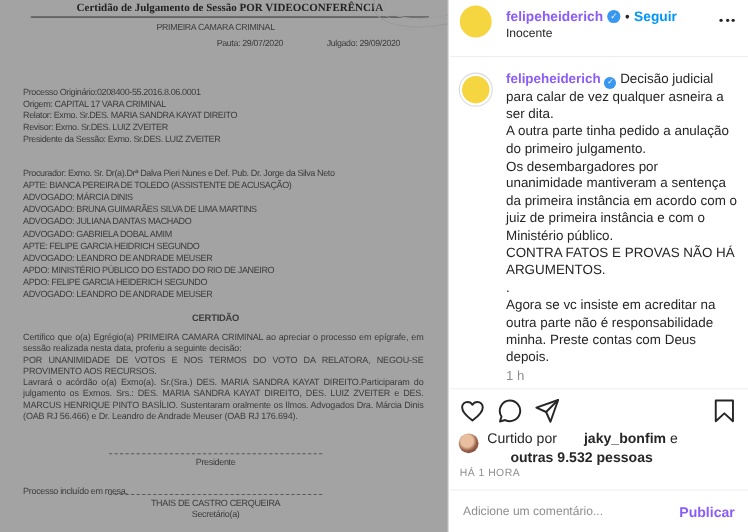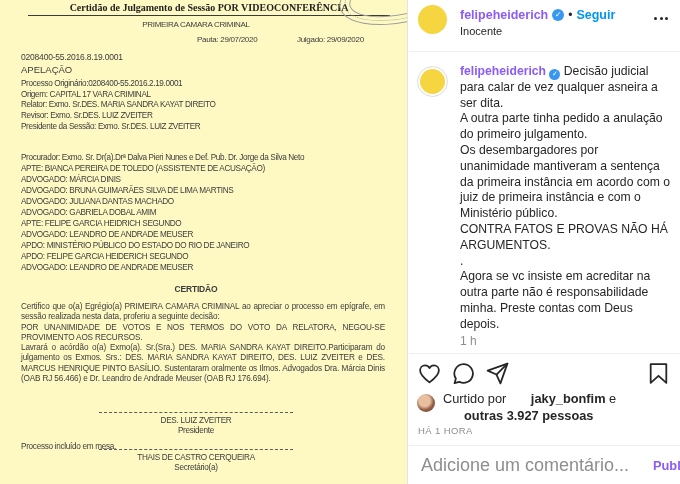--- a/index.html
+++ b/index.html
@@ -1,21 +1,21 @@
 <!DOCTYPE html>
 <html><head>
 <meta charset="utf-8">
 <style>
   * { margin:0; padding:0; box-sizing:border-box; }
   html,body { width:680px; height:484px; background:#fff; overflow:hidden;
               font-family:"Liberation Sans", sans-serif; }
 
   
   .doc-pane { position:absolute; left:0; top:0; width:408px; height:484px;
-              background:#fef9c3; border-right:1px solid #e3e3e3; overflow:hidden;
+              background:#a3a3a3; border-right:1px solid #e3e3e3; overflow:hidden;
               color:#3c3c3c; }
   .doc-title { position:absolute; left:28px; top:2px; width:362px; text-align:center;
                font-family:"Liberation Serif", serif; font-weight:bold; font-size:10px;
                color:#222; padding-bottom:2px; border-bottom:1.5px solid #3a3a3a; }
   .doc-subtitle { position:absolute; left:0; top:20px; width:392px; text-align:center;
                   font-size:8px; letter-spacing:-0.3px; }
   .doc-date-pauta { position:absolute; left:197px; top:35px; font-size:8px; letter-spacing:-0.3px; }
   .doc-date-julgado { position:absolute; left:297px; top:35px; font-size:8px; letter-spacing:-0.3px; }
   .doc-case { position:absolute; left:21px; top:52px; }
   .doc-case-number { font-size:8.5px; letter-spacing:-0.2px; }
@@ -87,39 +87,35 @@
                   border-radius:50%;
                   background:radial-gradient(circle at 42% 38%, #e8c0a0 0 36%, #99604a 58%, #5e3426 100%); }
   .likes { position:absolute; left:34px; top:391px; width:230px; font-size:12.8px;
            line-height:16.5px; }
   .likes b { font-weight:bold;padding-left:21px; }
   .posted-time { position:absolute; left:9px; top:425px; font-size:9.5px; letter-spacing:0.4px;
                  color:#8e8e8e; }
 
   .comment-row { position:absolute; left:0; top:446px; width:271px; height:38px;
                  display:flex; align-items:center; padding:0 12px; }
-  .comment-input { flex:1; border:0; outline:0; font-size:18px; color:#7f1d1d;
+  .comment-input { flex:1; border:0; outline:0; font-size:11px; color:#7f1d1d;
                    font-family:"Liberation Sans", sans-serif; background:transparent; }
   .comment-input::placeholder { color:#8e8e8e; }
   .publish-btn { color:#8b5cf6; font-size:12.8px; font-weight:bold; cursor:pointer;
                  background:none; border:0; font-family:"Liberation Sans", sans-serif; }
 </style>
 </head>
 <body>
 
 <div class="doc-pane">
   <div class="doc-title">Certidão de Julgamento de Sessão POR VIDEOCONFERÊNCIA</div>
   <div class="doc-subtitle">PRIMEIRA CAMARA CRIMINAL</div>
   <span class="doc-date-pauta">Pauta: 29/07/2020</span>
   <span class="doc-date-julgado">Julgado: 29/09/2020</span>
-  <div class="doc-case">
-    <div class="doc-case-number">0208400-55.2016.8.19.0001</div>
-    <div class="doc-case-type">APELAÇÃO</div>
-  </div>
-  <div class="doc-info">Processo Originário:0208400-55.2016.2.19.0001
+  <div class="doc-info">Processo Originário:0208400-55.2016.8.06.0001
 Origem: CAPITAL 17 VARA CRIMINAL
 Relator: Exmo. Sr.DES. MARIA SANDRA KAYAT DIREITO
 Revisor: Exmo. Sr.DES. LUIZ ZVEITER
 Presidente da Sessão: Exmo. Sr.DES. LUIZ ZVEITER</div>
   <div class="doc-parties">Procurador: Exmo. Sr. Dr(a).Drª Dalva Pieri Nunes e Def. Pub. Dr. Jorge da Silva Neto
 APTE: BIANCA PEREIRA DE TOLEDO (ASSISTENTE DE ACUSAÇÃO)
 ADVOGADO: MÁRCIA DINIS
 ADVOGADO: BRUNA GUIMARÃES SILVA DE LIMA MARTINS
 ADVOGADO: JULIANA DANTAS MACHADO
 ADVOGADO: GABRIELA DOBAL AMIM
@@ -129,21 +125,20 @@
 APDO: FELIPE GARCIA HEIDERICH SEGUNDO
 ADVOGADO: LEANDRO DE ANDRADE MEUSER</div>
   <div class="doc-certidao-heading">CERTIDÃO</div>
   <div class="doc-paragraph">Certifico que o(a) Egrégio(a) PRIMEIRA CAMARA CRIMINAL ao apreciar o processo em epígrafe, em sessão realizada nesta data, proferiu a seguinte decisão:
 POR UNANIMIDADE DE VOTOS E NOS TERMOS DO VOTO DA RELATORA, NEGOU-SE PROVIMENTO AOS RECURSOS.
 Lavrará o acórdão o(a) Exmo(a). Sr.(Sra.) DES. MARIA SANDRA KAYAT DIREITO.Participaram do julgamento os Exmos. Srs.: DES. MARIA SANDRA KAYAT DIREITO, DES. LUIZ ZVEITER e DES. MARCUS HENRIQUE PINTO BASÍLIO. Sustentaram oralmente os Ilmos. Advogados Dra. Márcia Dinis (OAB RJ 56.466) e Dr. Leandro de Andrade Meuser (OAB RJ 176.694).</div>
   <div class="doc-mesa">Processo incluído em mesa.</div>
 
   <div class="sig-block sig-1">
     <div class="sig-line"></div>
-    <div class="sig-name">DES. LUIZ ZVEITER</div>
     <div class="sig-role">Presidente</div>
   </div>
   <div class="sig-block sig-2">
     <div class="sig-line"></div>
     <div class="sig-name">THAIS DE CASTRO CERQUEIRA</div>
     <div class="sig-role">Secretário(a)</div>
   </div>
 
   <div class="stamp">
     <div class="stamp-outer"></div>
@@ -218,21 +213,21 @@
         </svg>
     </span>
     <span class="action-icon icon-save">
       <svg viewBox="0 0 24 24">
           <path d="M19.5 21 12 14.2 4.5 21V3h15z"></path>
         </svg>
     </span>
   </div>
 
   <div class="likes-avatar"></div>
-  <div class="likes"><span>Curtido por </span><b>jaky_bonfim</b><span> e</span><br><b>outras 3.927 pessoas</b></div>
+  <div class="likes"><span>Curtido por </span><b>jaky_bonfim</b><span> e</span><br><b>outras 9.532 pessoas</b></div>
 
   <div class="posted-time">HÁ 1 HORA</div>
 
   <div class="ig-div div-2"></div>
 
   <div class="comment-row">
     <input class="comment-input" placeholder="Adicione um comentário..." style="">
     <button class="publish-btn">Publicar</button>
   </div>
 

